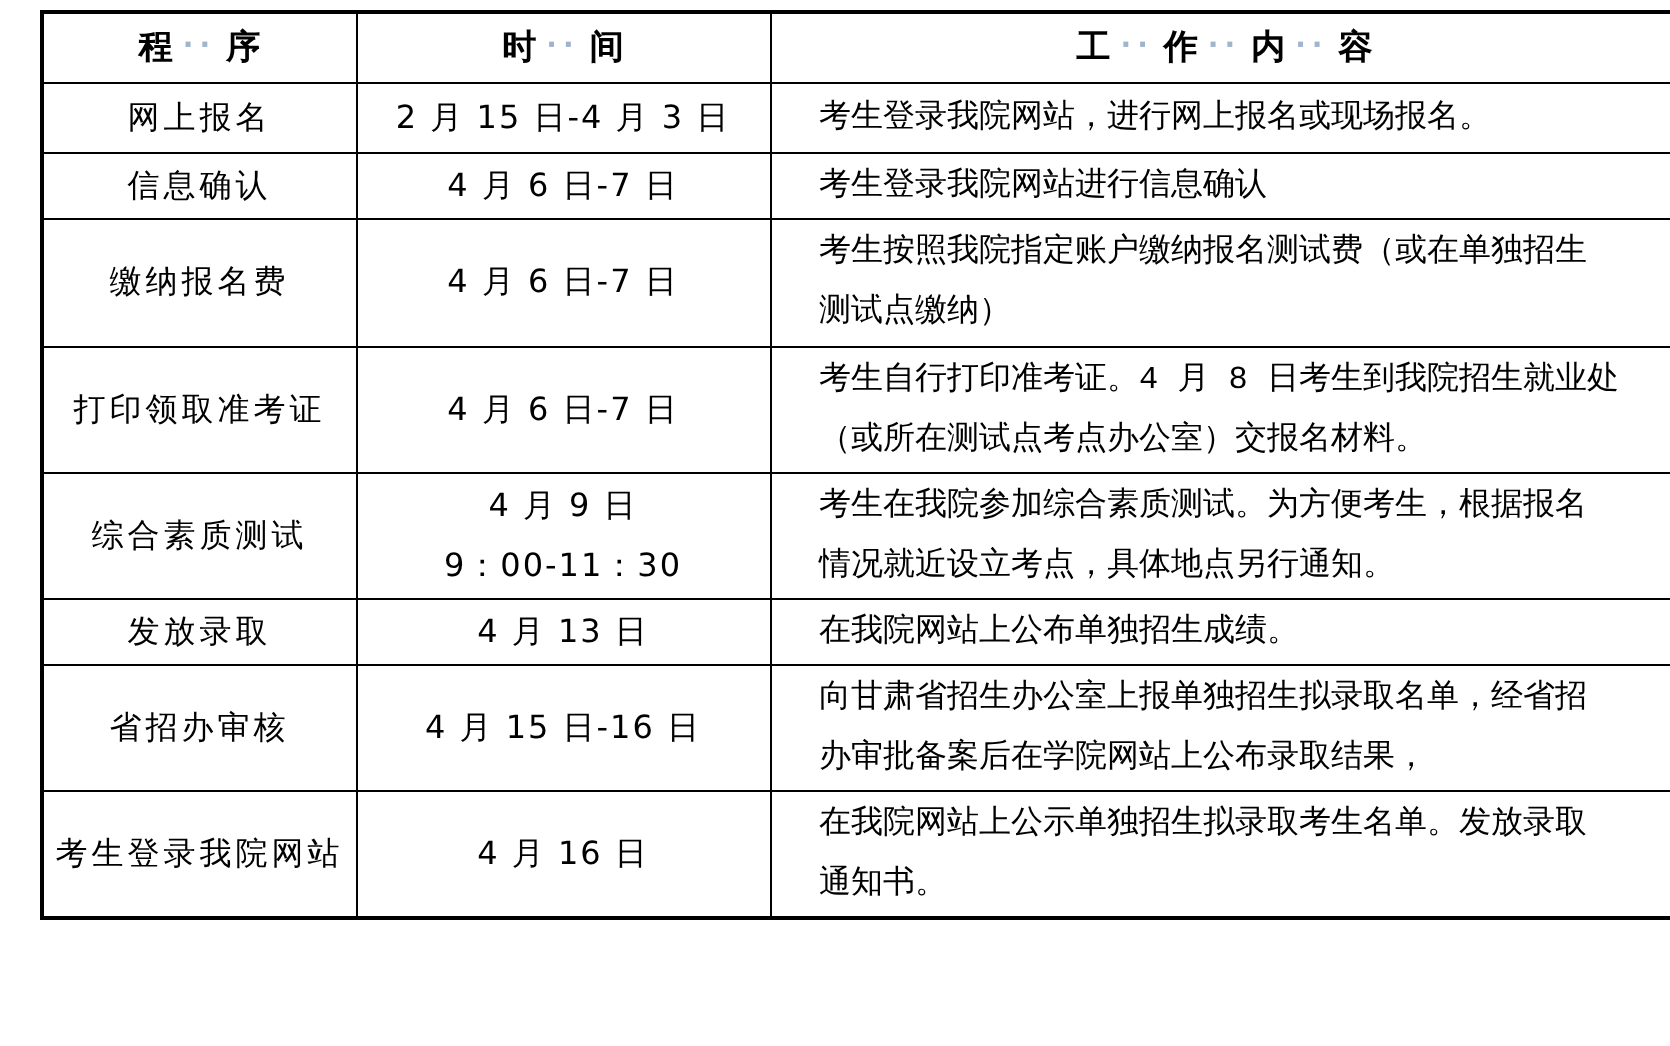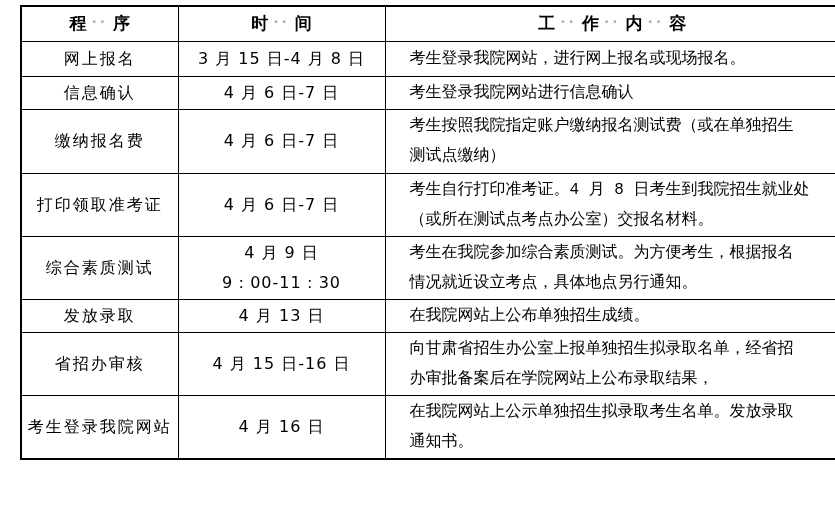--- a/index.html
+++ b/index.html
@@ -74,21 +74,21 @@
   <thead>
     <tr style="height:35px">
       <th><span>程</span><span class="space-dots" style="color: rgb(160, 180, 204);">··</span><span>序</span></th>
       <th><span>时</span><span class="space-dots" style="color: rgb(160, 180, 204);">··</span><span>间</span></th>
       <th><span>工</span><span class="space-dots" style="color: rgb(160, 180, 204);">··</span><span>作</span><span class="space-dots" style="color: rgb(160, 180, 204);">··</span><span>内</span><span class="space-dots" style="color: rgb(160, 180, 204);">··</span><span>容</span></th>
     </tr>
   </thead>
   <tbody id="table-body">
       <tr style="height: 35px;">
         <td class="proc-cell">网上报名</td>
-        <td class="time-cell">3 月 15 日-4 月 8 日</td>
+        <td class="time-cell">2 月 15 日-4 月 3 日</td>
         <td class="content-cell">考生登录我院网站，进行网上报名或现场报名。</td>
       </tr>
       <tr style="height: 33px;">
         <td class="proc-cell">信息确认</td>
         <td class="time-cell">4 月 6 日-7 日</td>
         <td class="content-cell">考生登录我院网站进行信息确认</td>
       </tr>
       <tr style="height: 64px;">
         <td class="proc-cell">缴纳报名费</td>
         <td class="time-cell">4 月 6 日-7 日</td>

